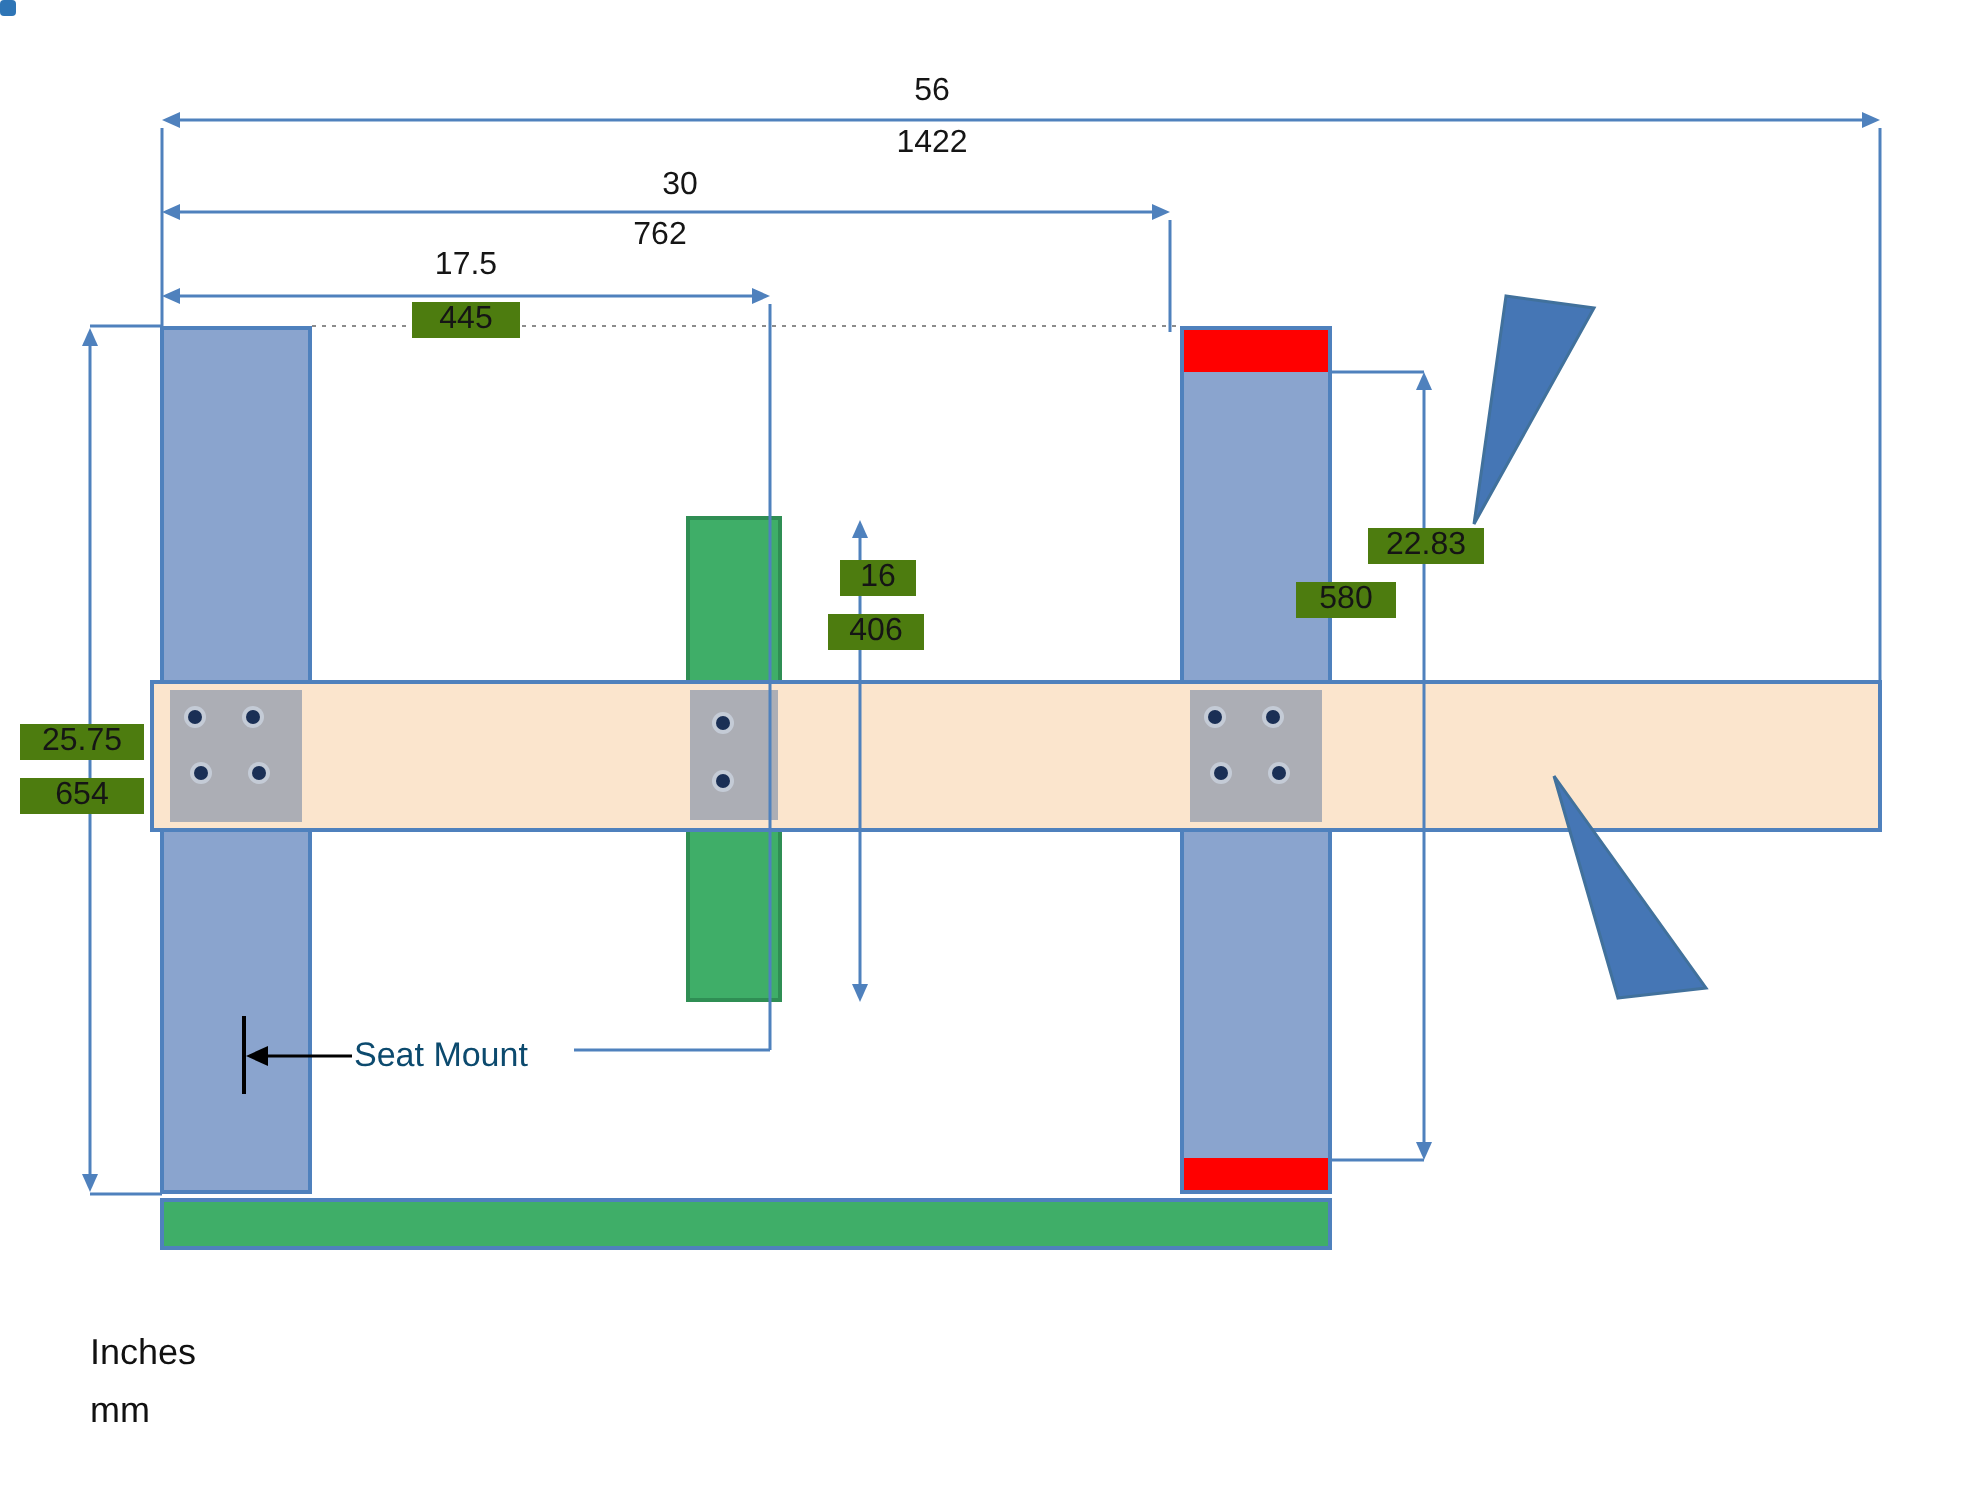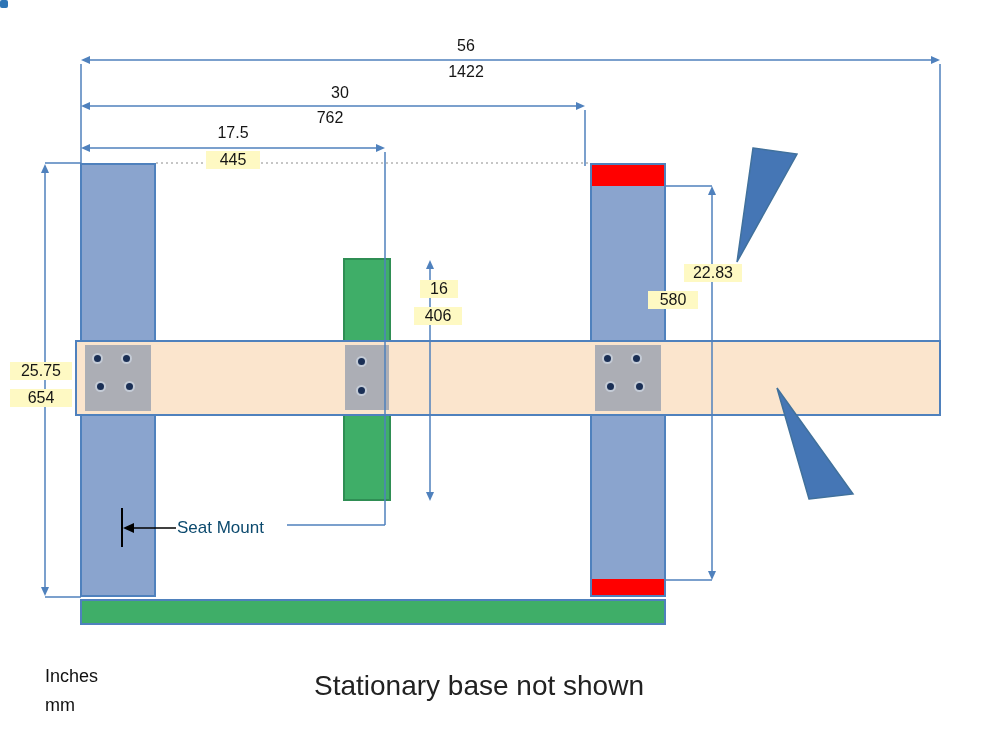--- a/index.html
+++ b/index.html
@@ -10,21 +10,21 @@
   .upright{background:#8aa4ce;border:2px solid #4f81bd;z-index:1}
   .beam{background:#fbe5cd;border:2px solid #4f81bd;z-index:2}
   .plate{background:#a8abb3;opacity:.95;z-index:3}
   .red{background:#ff0000;z-index:4}
   .greenpost{background:#3fae68;border:2px solid #2f8e54;z-index:1}
   .greenrail{background:#3fae68;border:2px solid #4f81bd;z-index:1}
   .overlay{position:absolute;left:0;top:0;z-index:5}
   .bolt{position:absolute;width:7px;height:7px;border-radius:50%;background:#1a2f55;
         box-shadow:0 0 0 2px #c4cbd6;z-index:6}
   .dimlabel{position:absolute;font-size:16px;color:#151515;text-align:center;
-            background:#fef9c3;line-height:18px;z-index:7;padding:0 2px;white-space:nowrap}
+            background:#4d7c0f;line-height:18px;z-index:7;padding:0 2px;white-space:nowrap}
   .plain{background:transparent}
   .seatmount{position:absolute;font-size:17px;color:#0c4a6e;z-index:7;white-space:nowrap}
   .units{position:absolute;font-size:18px;color:#111;text-align:left;z-index:7}
   .caption{position:absolute;font-size:28px;color:#222;text-align:center;z-index:7;white-space:nowrap}
   .bubble{position:absolute;background:#4576b5;border:2px solid #41719c;border-radius:50%;
           display:flex;flex-direction:column;align-items:center;justify-content:center;
           color:#fff;font-size:16px;line-height:23px;text-align:center;z-index:8}
   .corner-dot{position:absolute;left:0;top:0;width:8px;height:8px;background:#2e75b6;
               border-radius:2px;z-index:9}
 </style>
@@ -125,15 +125,14 @@
   <div class="dimlabel" style="left:414px;top:307px;width:48px">406</div>
 
   <div class="dimlabel" style="left:684px;top:264px;width:58px">22.83</div>
   <div class="dimlabel" style="left:648px;top:291px;width:50px">580</div>
 
   <div class="seatmount" style="left:177px;top:518px">Seat Mount</div>
 
 
   <div class="units" style="left:45px;top:666px;width:80px">Inches</div>
   <div class="units" style="left:45px;top:695px;width:80px">mm</div>
-  <div class="caption" style="left:277px;top:670px;width:404px">Stationary base not shown</div>
 
 </div>
 
 </body></html>

